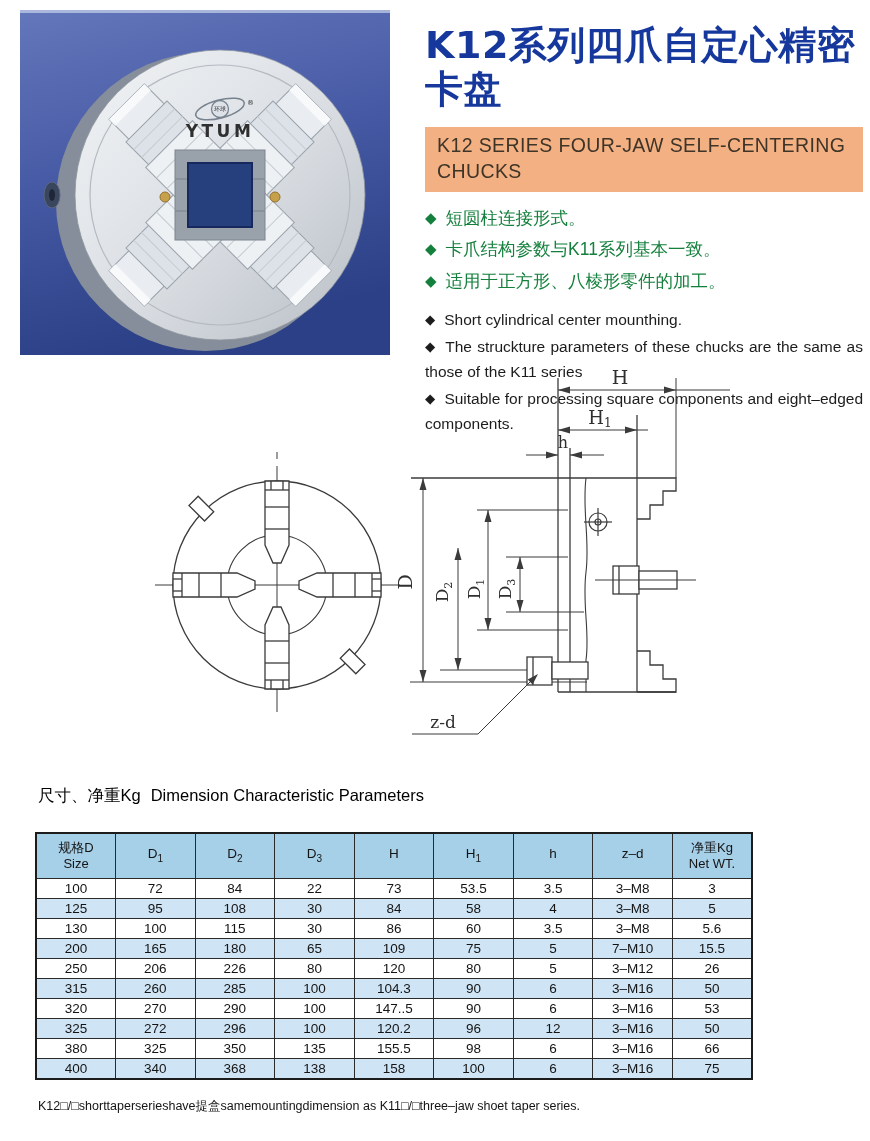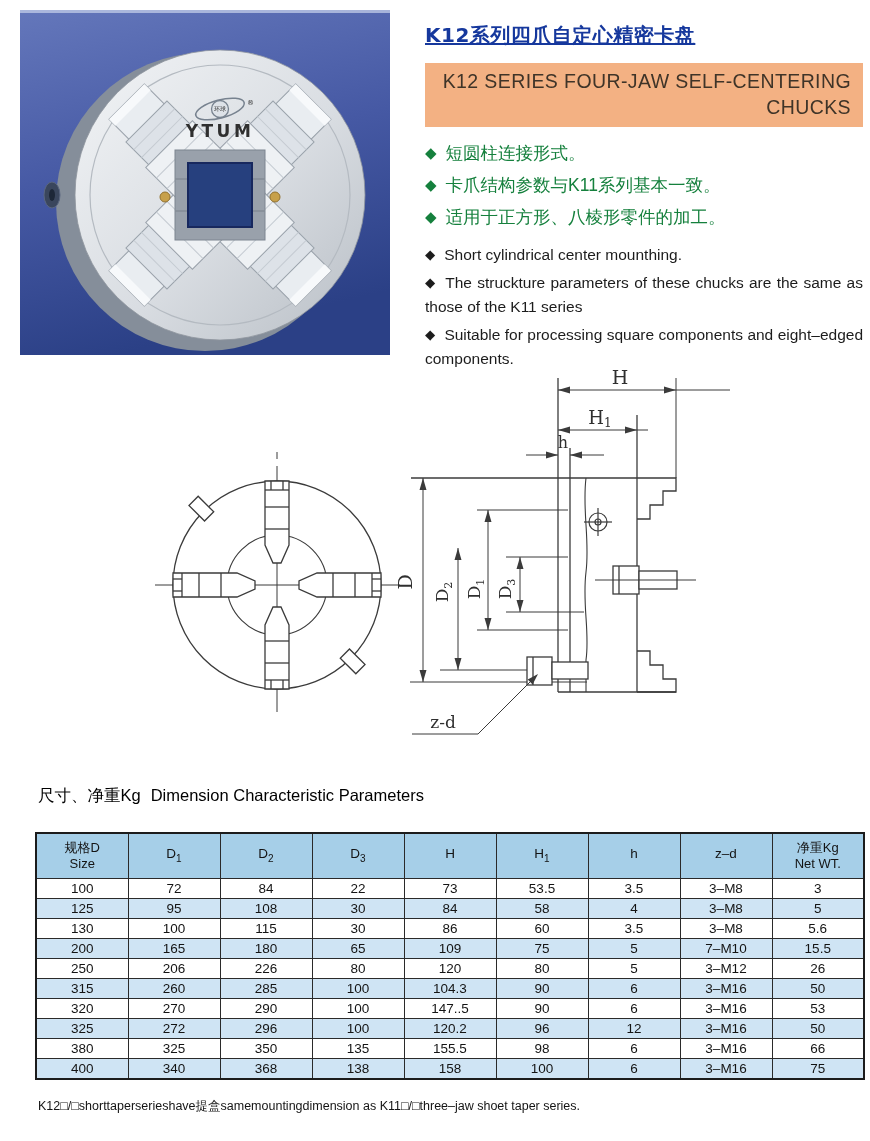--- a/index.html
+++ b/index.html
@@ -2,35 +2,35 @@
 <html><head>
 <meta charset="utf-8">
 <style>
   html,body{margin:0;padding:0;background:#e8e8e8;}
   .page{position:relative;width:870px;height:1141px;background:#ffffff;overflow:hidden;
         font-family:"Liberation Sans","DejaVu Sans",sans-serif;margin:0 auto;}
   
   .photo{position:absolute;left:20px;top:10px;width:370px;height:345px;}
   
   .right-col{position:absolute;left:425px;top:24px;width:438px;}
-  .title{margin:0;font-size:20px;line-height:1.15;font-weight:bold;color:#16389d;
-         letter-spacing:0.5px;font-family:"DejaVu Sans","Liberation Sans",sans-serif;text-decoration:underline;}
+  .title{margin:0;font-size:38px;line-height:1.15;font-weight:bold;color:#16389d;
+         letter-spacing:0.5px;font-family:"DejaVu Sans","Liberation Sans",sans-serif;}
   .banner{margin-top:16px;background:#f3b183;color:#3f3428;font-size:19.5px;
-          line-height:1.32;padding:6px 12px 7px 12px;letter-spacing:0.4px;text-align:right;}
+          line-height:1.32;padding:6px 12px 7px 12px;letter-spacing:0.4px;}
   .features-cn{list-style:none;margin:15px 0 4px 0;padding:0;font-size:17.5px;color:#15803d;}
   .features-cn li{margin:0 0 8px 0;line-height:1.35;}
   .features-en{margin:14px 0 0 0;font-size:15.5px;color:#1c1c1c;}
   .features-en p{margin:0 0 3px 0;line-height:1.58;text-align:justify;}
   .bullet{margin-right:9px;font-size:0.86em;position:relative;top:-1px;}
   
   .drawing{position:absolute;left:140px;top:360px;width:600px;height:412px;}
   
   .table-title{position:absolute;left:38px;top:785px;font-size:16.5px;color:#000;}
   .table-title .en{margin-left:10px;}
-  table.spec{position:absolute;left:35px;top:832px;width:830px;border-collapse:collapse;
+  table.spec{position:absolute;left:35px;top:832px;width:718px;border-collapse:collapse;
              table-layout:fixed;border:2px solid #1c1c1c;}
   table.spec th,table.spec td{border:1px solid #2a2a2a;text-align:center;vertical-align:middle;
              font-size:13.5px;color:#141414;padding:0;font-weight:normal;}
   table.spec thead th{background:#a6cfe8;height:44px;line-height:1.25;}
   table.spec tbody td{height:19px;background:#ffffff;}
   table.spec tbody tr:nth-child(even) td{background:#cfe4f4;}
   table.spec sub{font-size:10px;}
   .h2line{font-size:13px;line-height:1.25;}
   
   .notes{position:absolute;left:38px;top:1097px;font-size:12.5px;color:#141414;}

